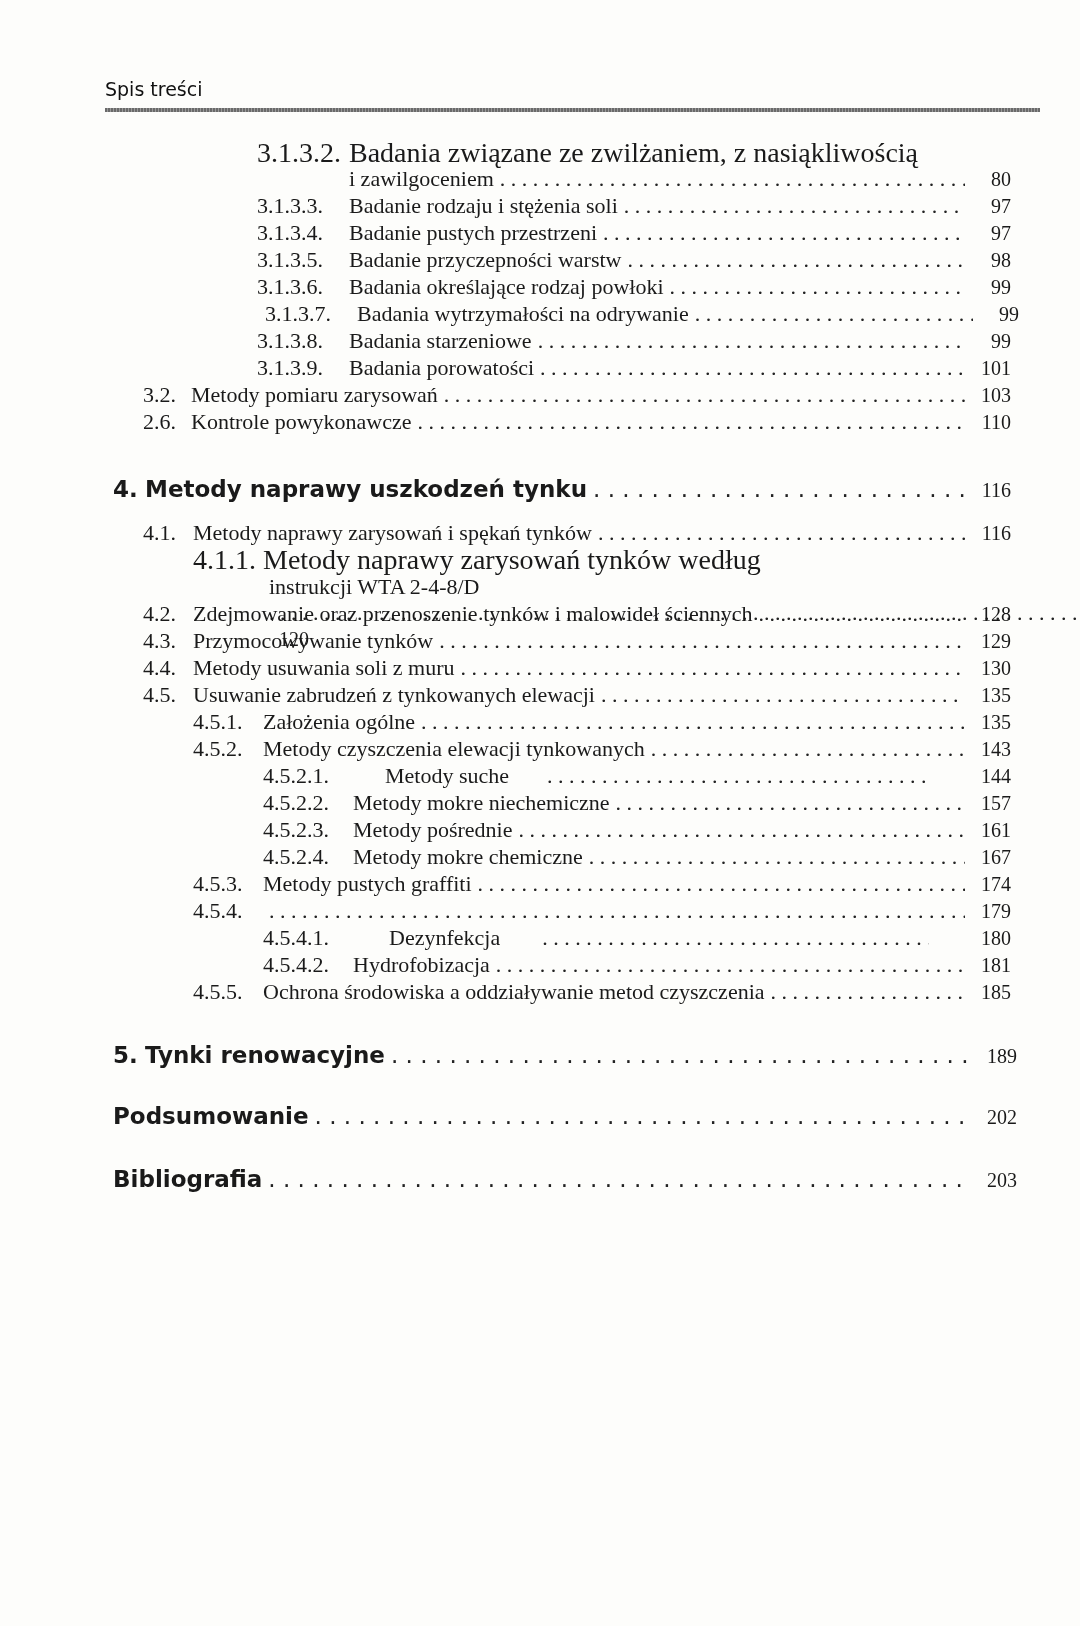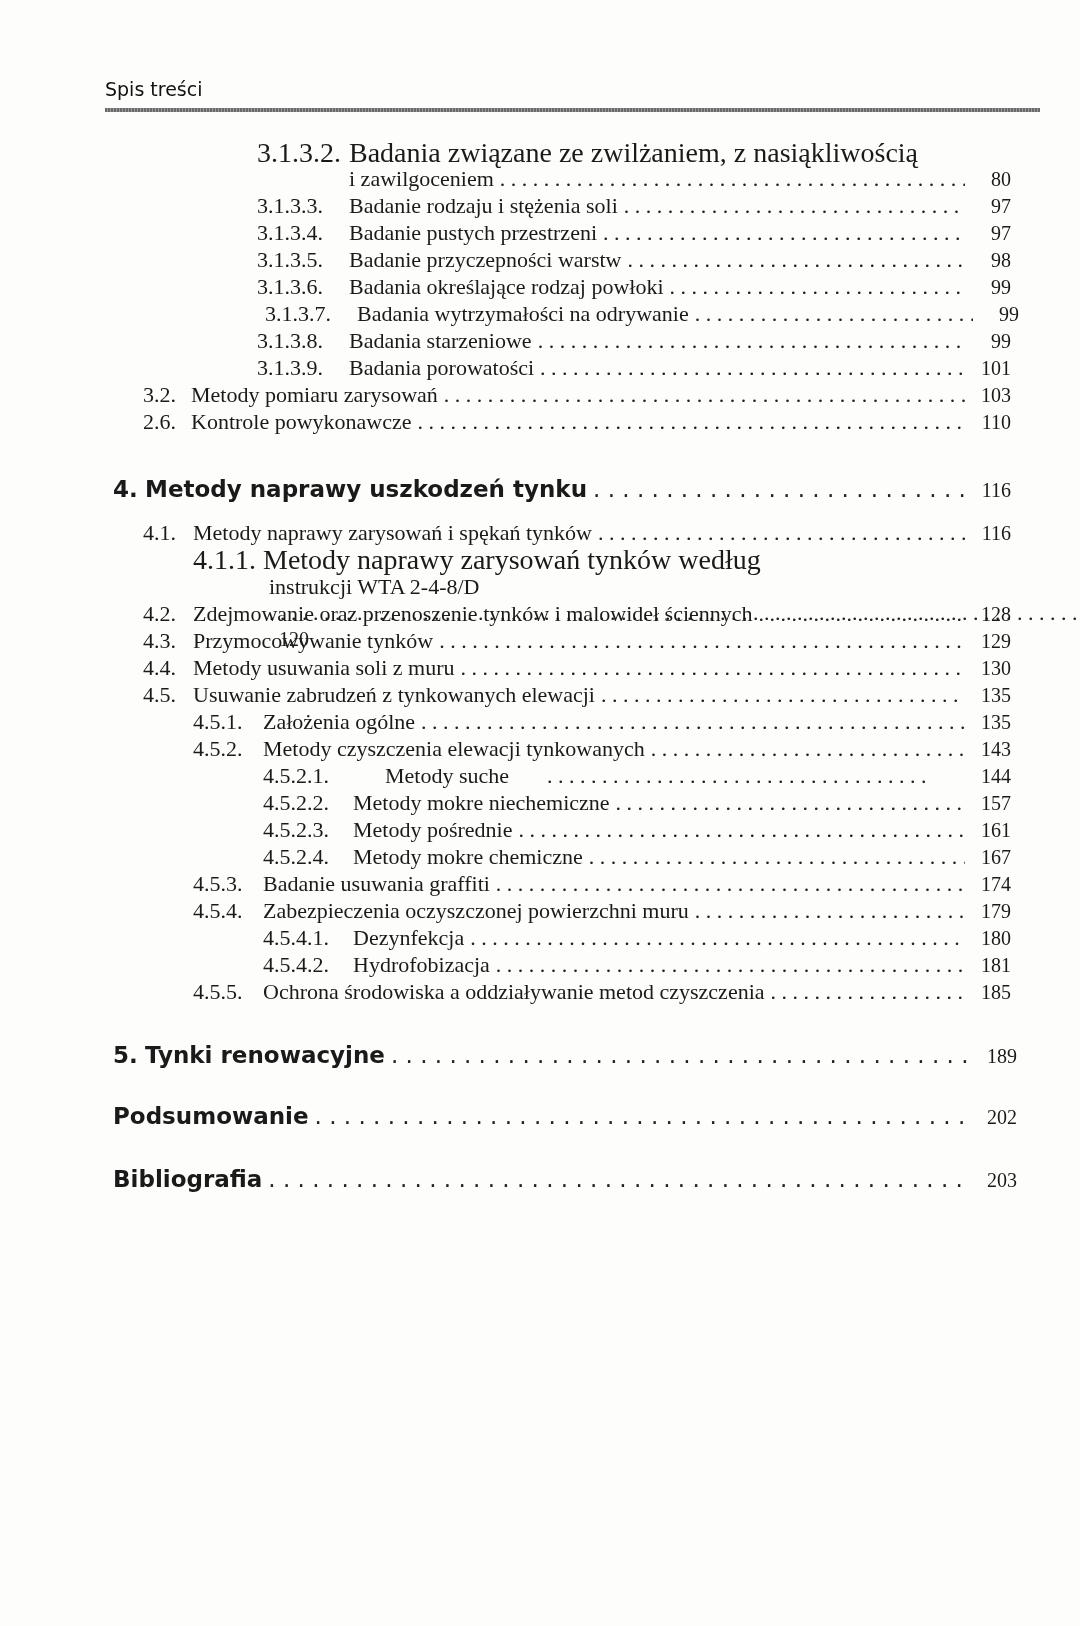--- a/index.html
+++ b/index.html
@@ -185,32 +185,31 @@
     </div>
   <div class="row" style="left:263px; top:844px; width:748px;">
       <span class="num" style="width:90px">4.5.2.4.</span>
       <span class="title">Metody mokre chemiczne</span>
       <span class="leader"></span>
       <span class="page">167</span>
     </div>
 
   <div class="row" style="left:193px; top:871px; width:818px;">
       <span class="num" style="width:70px">4.5.3.</span>
-      <span class="title">Badanie usuwania graffiti</span>
+      <span class="title">Metody pustych graffiti</span>
       <span class="leader"></span>
       <span class="page">174</span>
     </div>
   <div class="row" style="left:193px; top:898px; width:818px;">
       <span class="num" style="width:70px">4.5.4.</span>
-      <span class="title">Zabezpieczenia oczyszczonej powierzchni muru</span>
       <span class="leader"></span>
       <span class="page">179</span>
     </div>
 
-  <div class="row" style="left:263px; top:925px; width:748px;">
+  <div class="row" style="left:263px; top:925px; width:748px;gap:36px;">
       <span class="num" style="width:90px">4.5.4.1.</span>
       <span class="title">Dezynfekcja</span>
       <span class="leader"></span>
       <span class="page">180</span>
     </div>
   <div class="row" style="left:263px; top:952px; width:748px;">
       <span class="num" style="width:90px">4.5.4.2.</span>
       <span class="title">Hydrofobizacja</span>
       <span class="leader"></span>
       <span class="page">181</span>

